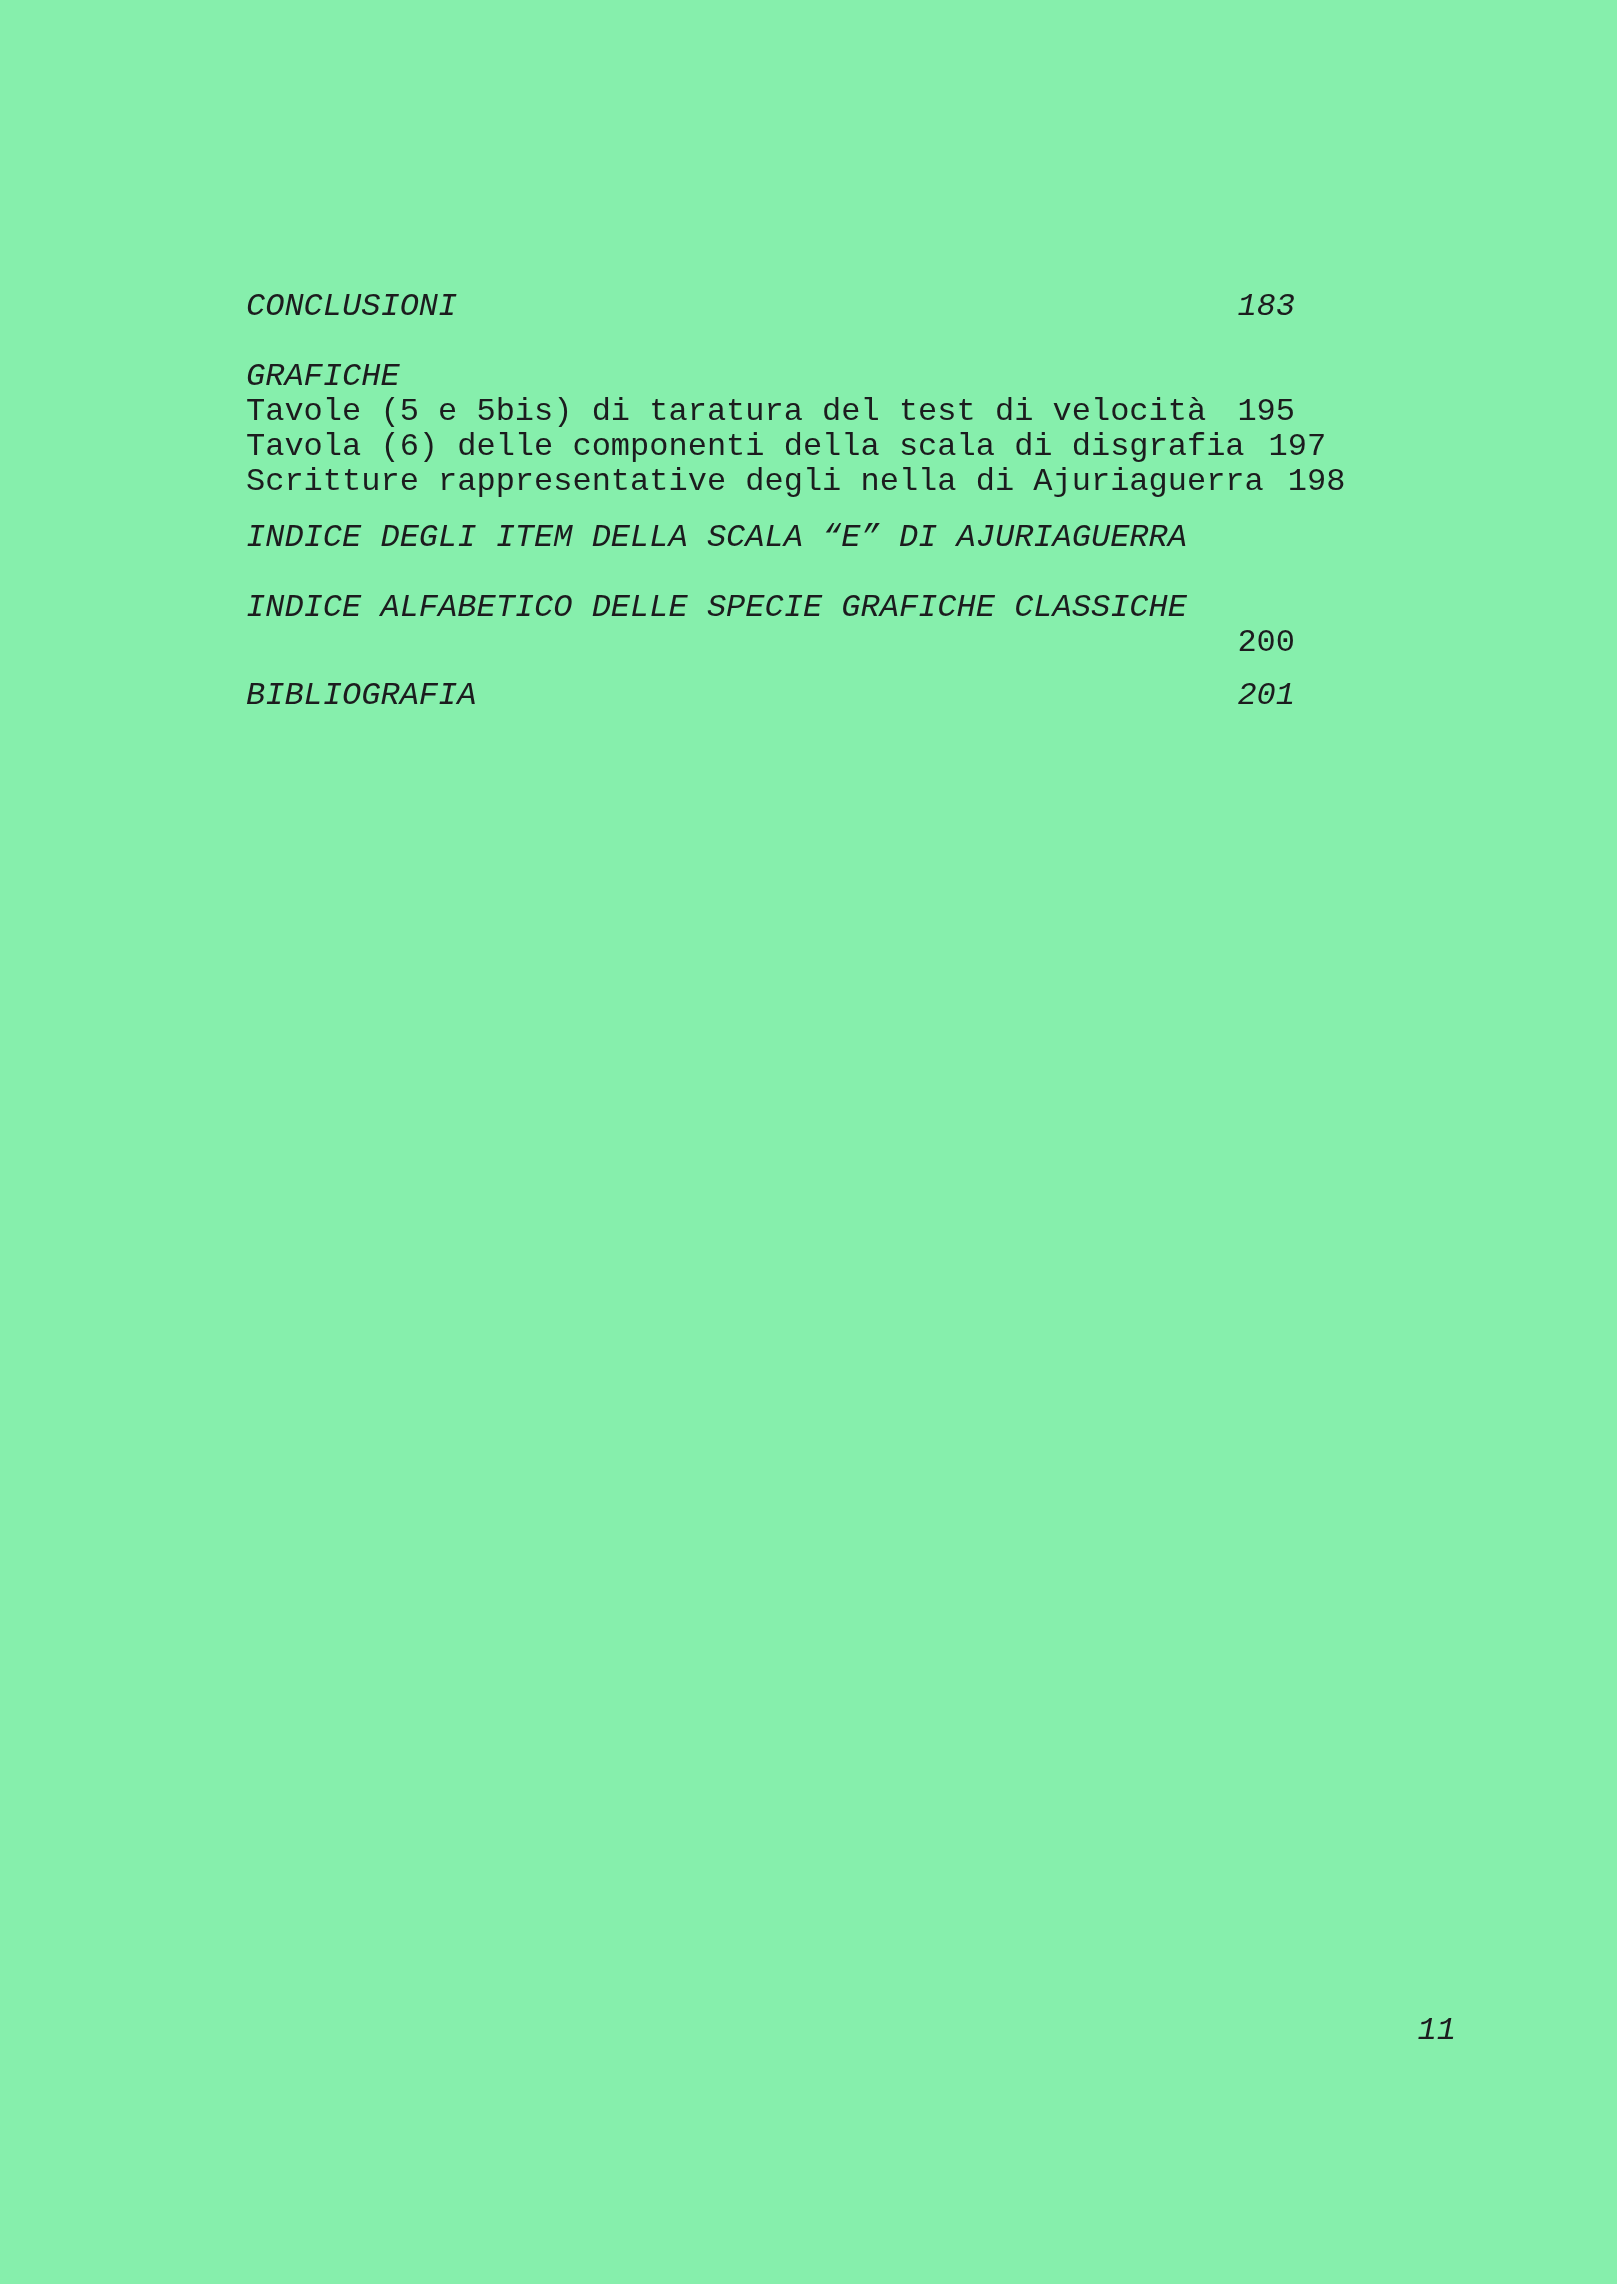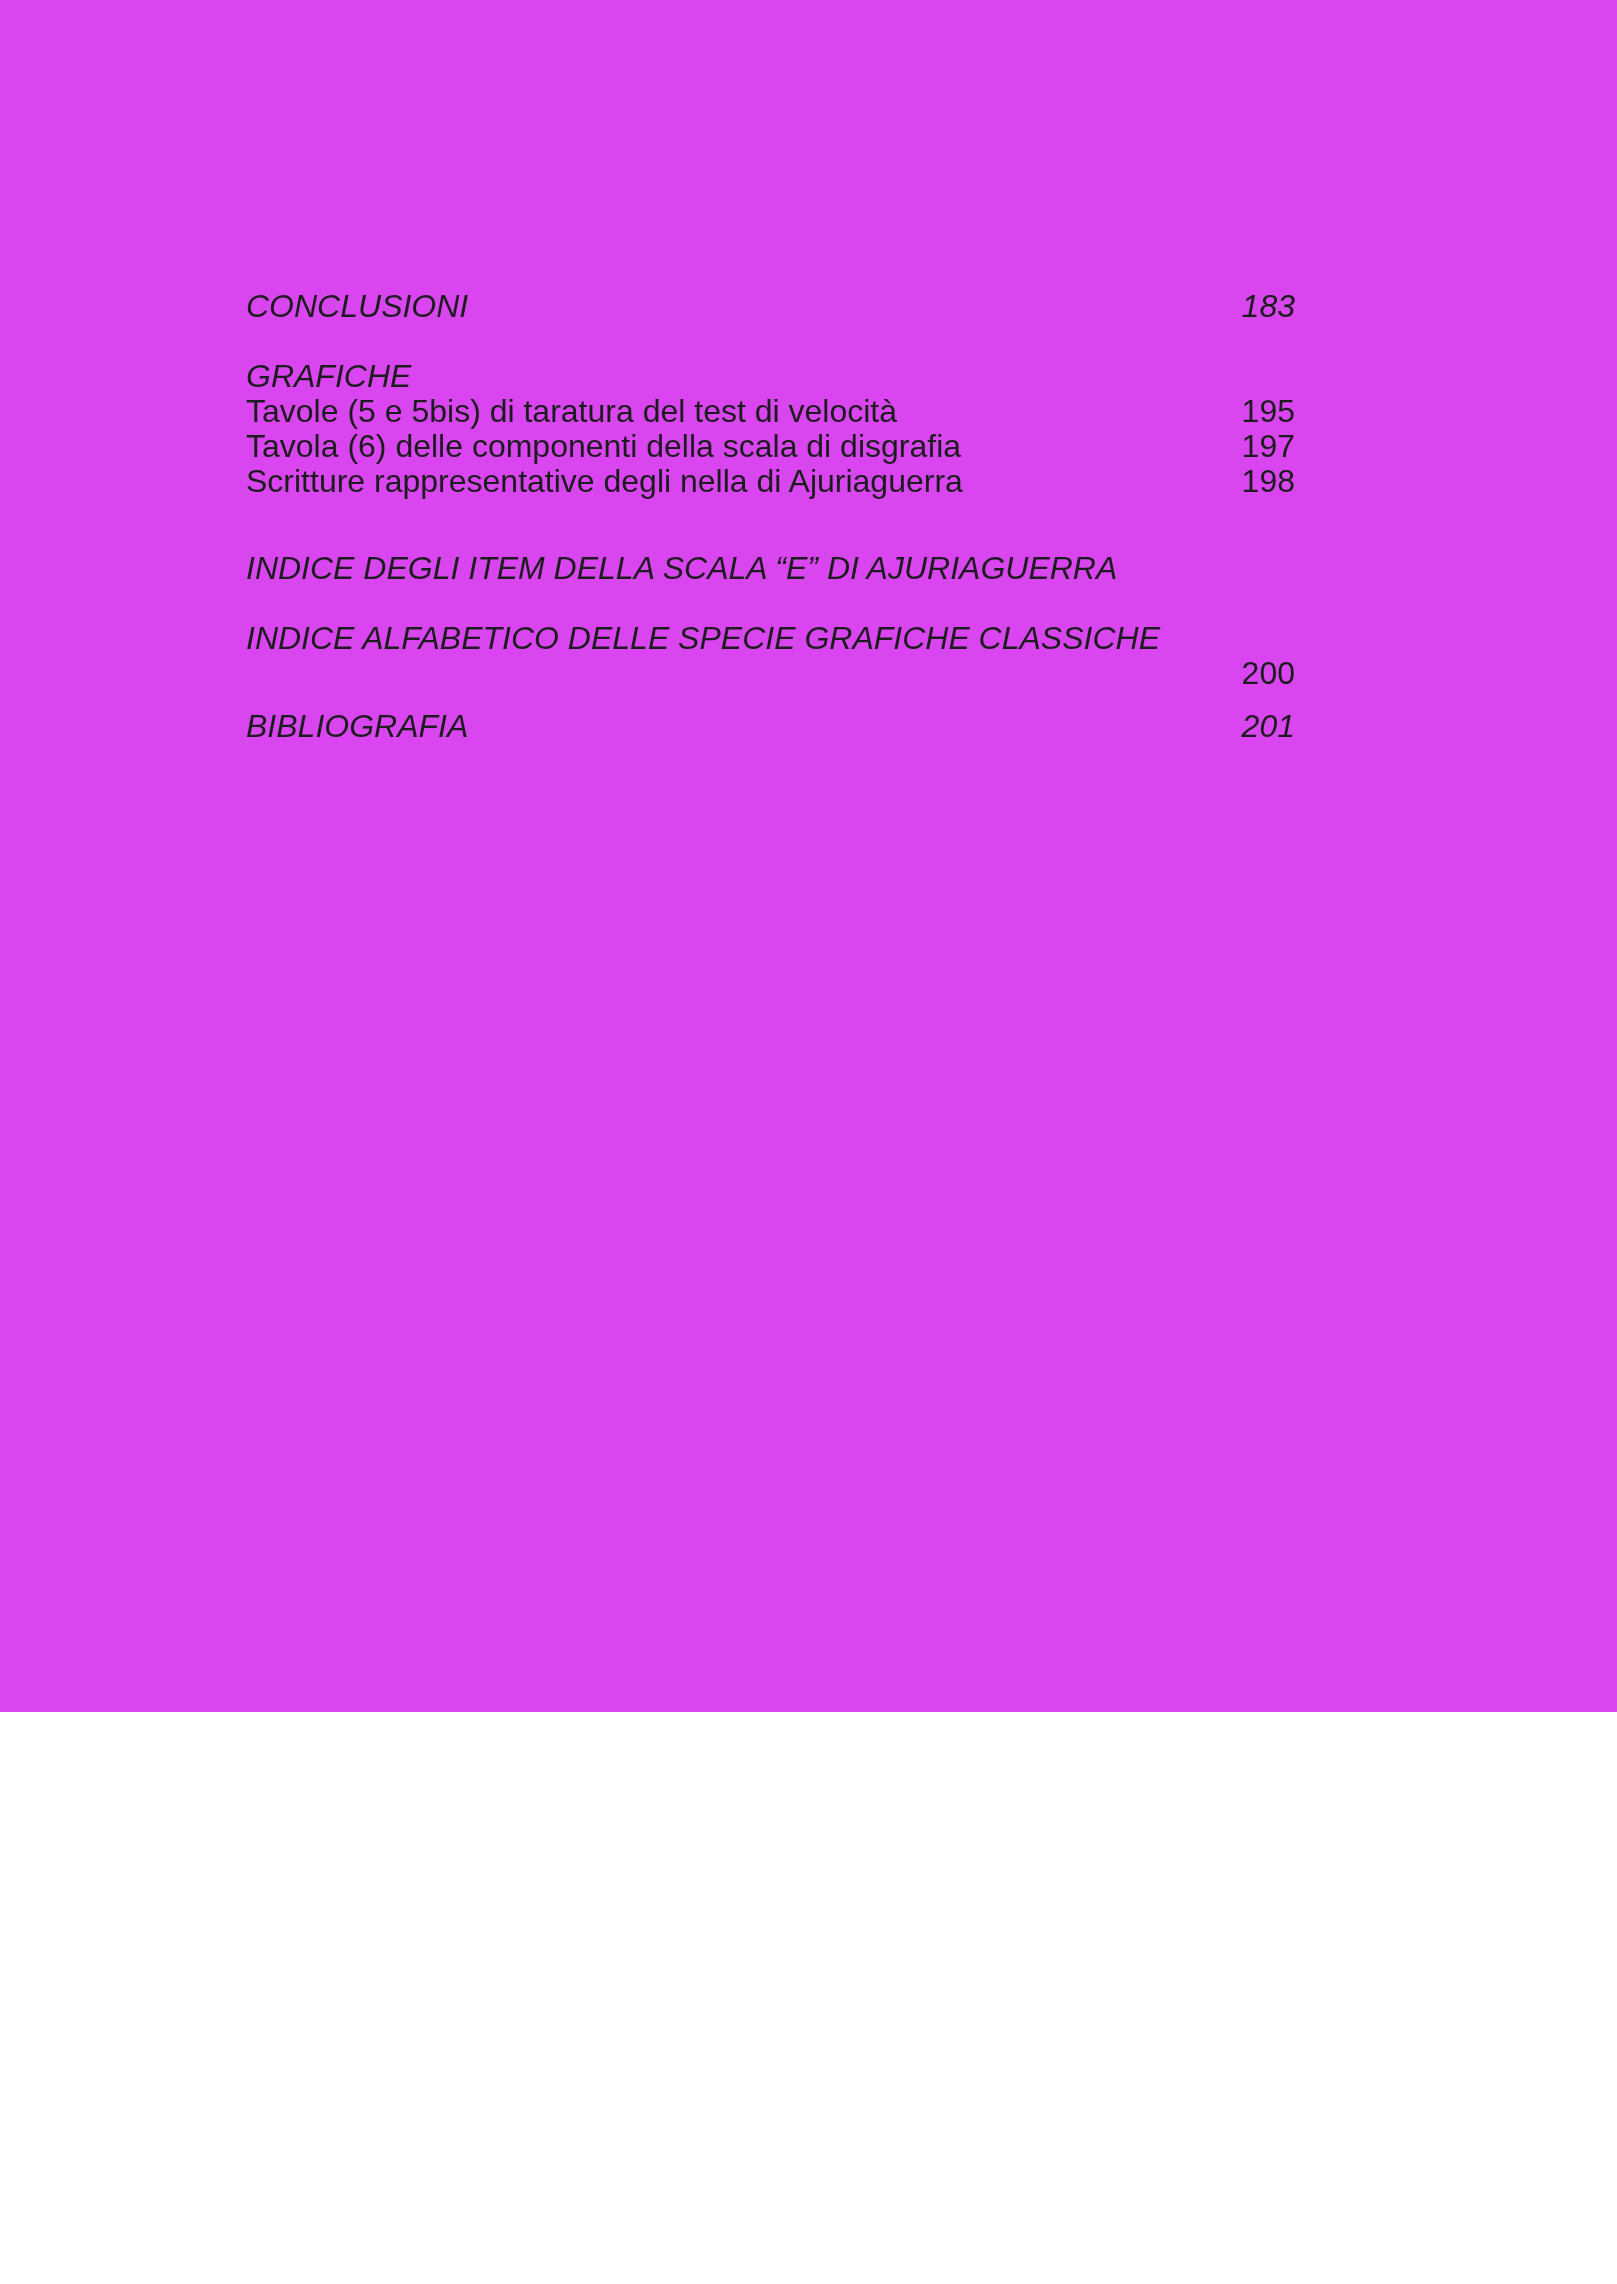--- a/index.html
+++ b/index.html
@@ -3,37 +3,37 @@
 <meta charset="utf-8">
 <style>
   html, body {
     margin: 0;
     padding: 0;
     background: #ffffff;
   }
   .page {
     position: relative;
     width: 1618px;
-    height: 1712px;
-    background: #d946ef;
+    height: 2284px;
+    background: #86efac;
     overflow: hidden;
-    font-family: Liberation Sans, sans-serif;
+    font-family: Liberation Mono, monospace;
     color: #1c1c1e;
   }
   .toc {
     position: absolute;
     left: 246px;
     top: 289px;
     width: 1049px;
     font-size: 32px;
     line-height: 35px;
   }
   .toc-section { margin-top: 35px; }
   .toc-section:first-child { margin-top: 0; }
-  .toc-section:nth-child(3) { margin-top: 52px; }
+  .toc-section:nth-child(3) { margin-top: 21px; }
   .toc-section:nth-child(5) { margin-top: 18px; }
   .toc-row {
     display: flex;
     justify-content: space-between;
     align-items: baseline;
   }
   .toc-label { white-space: nowrap; }
   .toc-page {
     margin-left: auto;
     text-align: right;

